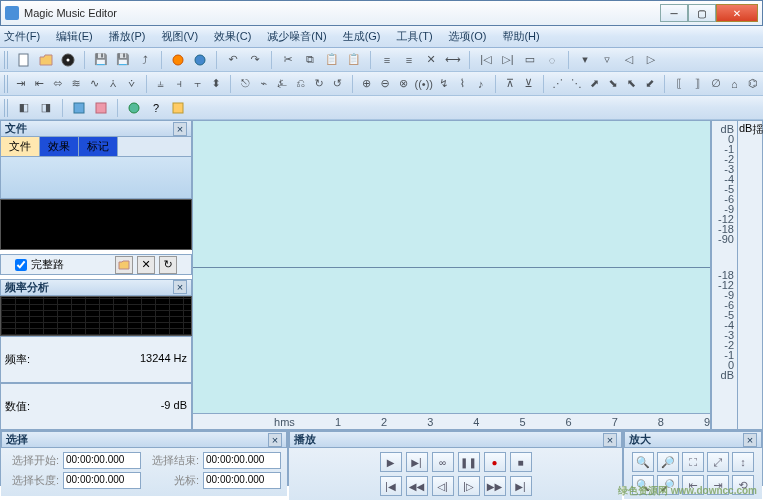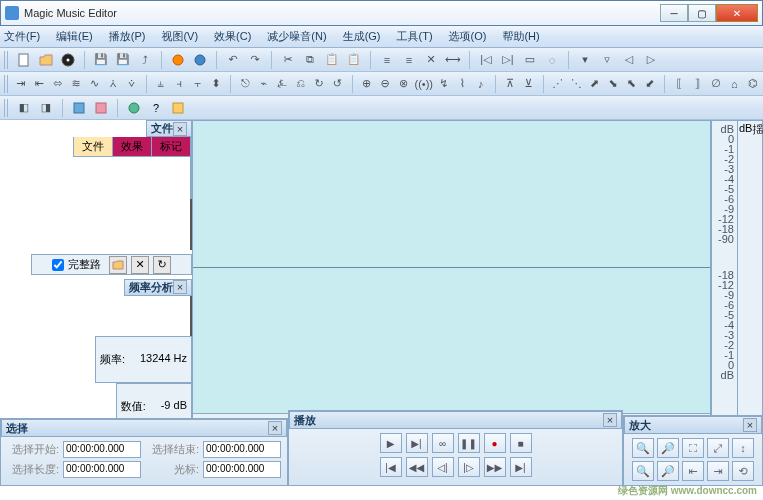--- a/index.html
+++ b/index.html
@@ -11,45 +11,45 @@
 .winbtn { width:28px; height:18px; border:1px solid #8aa; background:linear-gradient(#f8fbff,#dae8f5); display:flex; align-items:center; justify-content:center; font-size:10px; }
 .winbtn.close { background:linear-gradient(#f07a63,#d94326); color:#fff; width:42px; border-color:#a83; }
 .menubar { height:22px; background:linear-gradient(#f0f6fd,#d8e7f7,#cfe0f3); border-bottom:1px solid #96b4d6; display:flex; align-items:center; padding:0 4px; gap:16px; }
 .menubar span { color:#1a3a5a; cursor:default; }
 .toolbar { height:24px; background:linear-gradient(#eaf2fb,#d6e5f5,#cbddf0); border-bottom:1px solid #a7c3df; display:flex; align-items:center; padding:0 4px; gap:6px; }
 .tbtn { width:16px; height:16px; display:inline-flex; align-items:center; justify-content:center; opacity:0.65; }
 .tbtn.active { opacity:1; }
 .sep { width:1px; height:18px; background:#a5c0dc; margin:0 2px; }
 .grip { width:6px; height:18px; background:repeating-linear-gradient(90deg,#9ab8d6 0 1px,transparent 1px 3px); }
 .main { display:flex; height:310px; }
-.leftcol { width:192px; display:flex; flex-direction:column;align-items:flex-end; }
+.leftcol { width:192px; display:flex; flex-direction:column; }
 .panel-hdr { height:18px; background:linear-gradient(#e0ecf8,#c3d8ee); border:1px solid #8aa8c8; display:flex; align-items:center; padding:0 4px; color:#1a3a5a; font-weight:bold; }
 .panel-hdr .x { margin-left:auto; width:14px; height:14px; background:#d0dce8; border:1px solid #8aa8c8; text-align:center; line-height:12px; font-weight:normal; }
 .tabs { height:20px; background:#dde9f5; border:1px solid #8aa8c8; border-top:none; display:flex; }
-.tab { padding:2px 8px; border-right:1px solid #8aa8c8; background:#be185d; }
+.tab { padding:2px 8px; border-right:1px solid #8aa8c8; background:#1d4ed8; }
 .tab.active { background:#ffe8b0; }
 .filelist { height:46px; background:linear-gradient(#d0e4f5,#b8d4ed); border:1px solid #8aa8c8; border-top:none; }
 .darkbox { height:56px; background:#000; border:1px solid #555; }
-.pathrow { height:22px; border:1px solid #8aa8c8; background:#e8f0f8; display:flex; align-items:center; padding:0 20px; gap:4px; margin-top:4px; }
+.pathrow { height:22px; border:1px solid #8aa8c8; background:#e8f0f8; display:flex; align-items:center; padding:0 14px; gap:4px; margin-top:4px; }
 .pathrow input[type=checkbox] { width:12px; height:12px; }
 .pathbtn { width:18px; height:18px; border:1px solid #999; background:#e8e8e8; display:inline-flex; align-items:center; justify-content:center; }
 .freq-vis { height:44px; background:#000; border:1px solid #555; background-image:repeating-linear-gradient(90deg,#222 0 1px,transparent 1px 14px),repeating-linear-gradient(0deg,#222 0 1px,transparent 1px 6px); }
 .freq-info { border:1px solid #8aa8c8; background:#e8f0f8; padding:15px 4px; display:flex; }
 .freq-info .lbl { width:40px; }
 .freq-info .val { margin-left:auto; }
 .wavearea { flex:1; display:flex; }
 .wave { flex:1; display:flex; flex-direction:column; border:1px solid #8aa8c8; }
 .wavetop { flex:1; background:#c8ecf0; border-bottom:1px solid #6a8aa8; }
 .wavebot { flex:1; background:#c8ecf0; }
 .ruler { height:16px; background:#e8f0f8; border-top:1px solid #8aa8c8; font-size:9px; padding-left:4px; color:#456; display:flex; align-items:center;justify-content:flex-end; }
 .dbscale { width:26px; background:#e8f0f8; border:1px solid #8aa8c8; border-right:none; font-size:9px; color:#456; padding:2px 1px; }
 .dbscale div { height:10px; text-align:right; padding-right:2px; }
 .rightpanel { width:26px; background:#e8f0f8; border:1px solid #8aa8c8; font-size:9px; }
 .rightpanel .hdr { display:flex; justify-content:space-between; padding:1px; }
-.bottom { display:flex; height:56px;align-items:flex-end; }
+.bottom { display:flex; height:56px; }
 .bpanel { border:1px solid #8aa8c8; display:flex; flex-direction:column; }
 .bpanel .body { flex:1; background:linear-gradient(#e8f0f8,#d6e5f3); padding:4px; }
 .selpanel { width:288px; }
 .selrow { display:flex; gap:4px; margin-bottom:3px; align-items:center; }
 .selrow label { width:54px; text-align:right; color:#888; }
 .selrow .tbox { width:78px; height:17px; border:1px solid #8aa8c8; background:#fff; font-size:10px; padding:1px 2px; }
 .playpanel { flex:1; }
 .playbtns { display:flex; gap:4px; justify-content:center; margin-bottom:4px; }
 .pbtn { width:22px; height:20px; border:1px solid #8aa8c8; background:linear-gradient(#f5faff,#dce8f4); display:flex; align-items:center; justify-content:center; color:#556; font-size:10px; }
 .pbtn.rec { color:#c00; }

